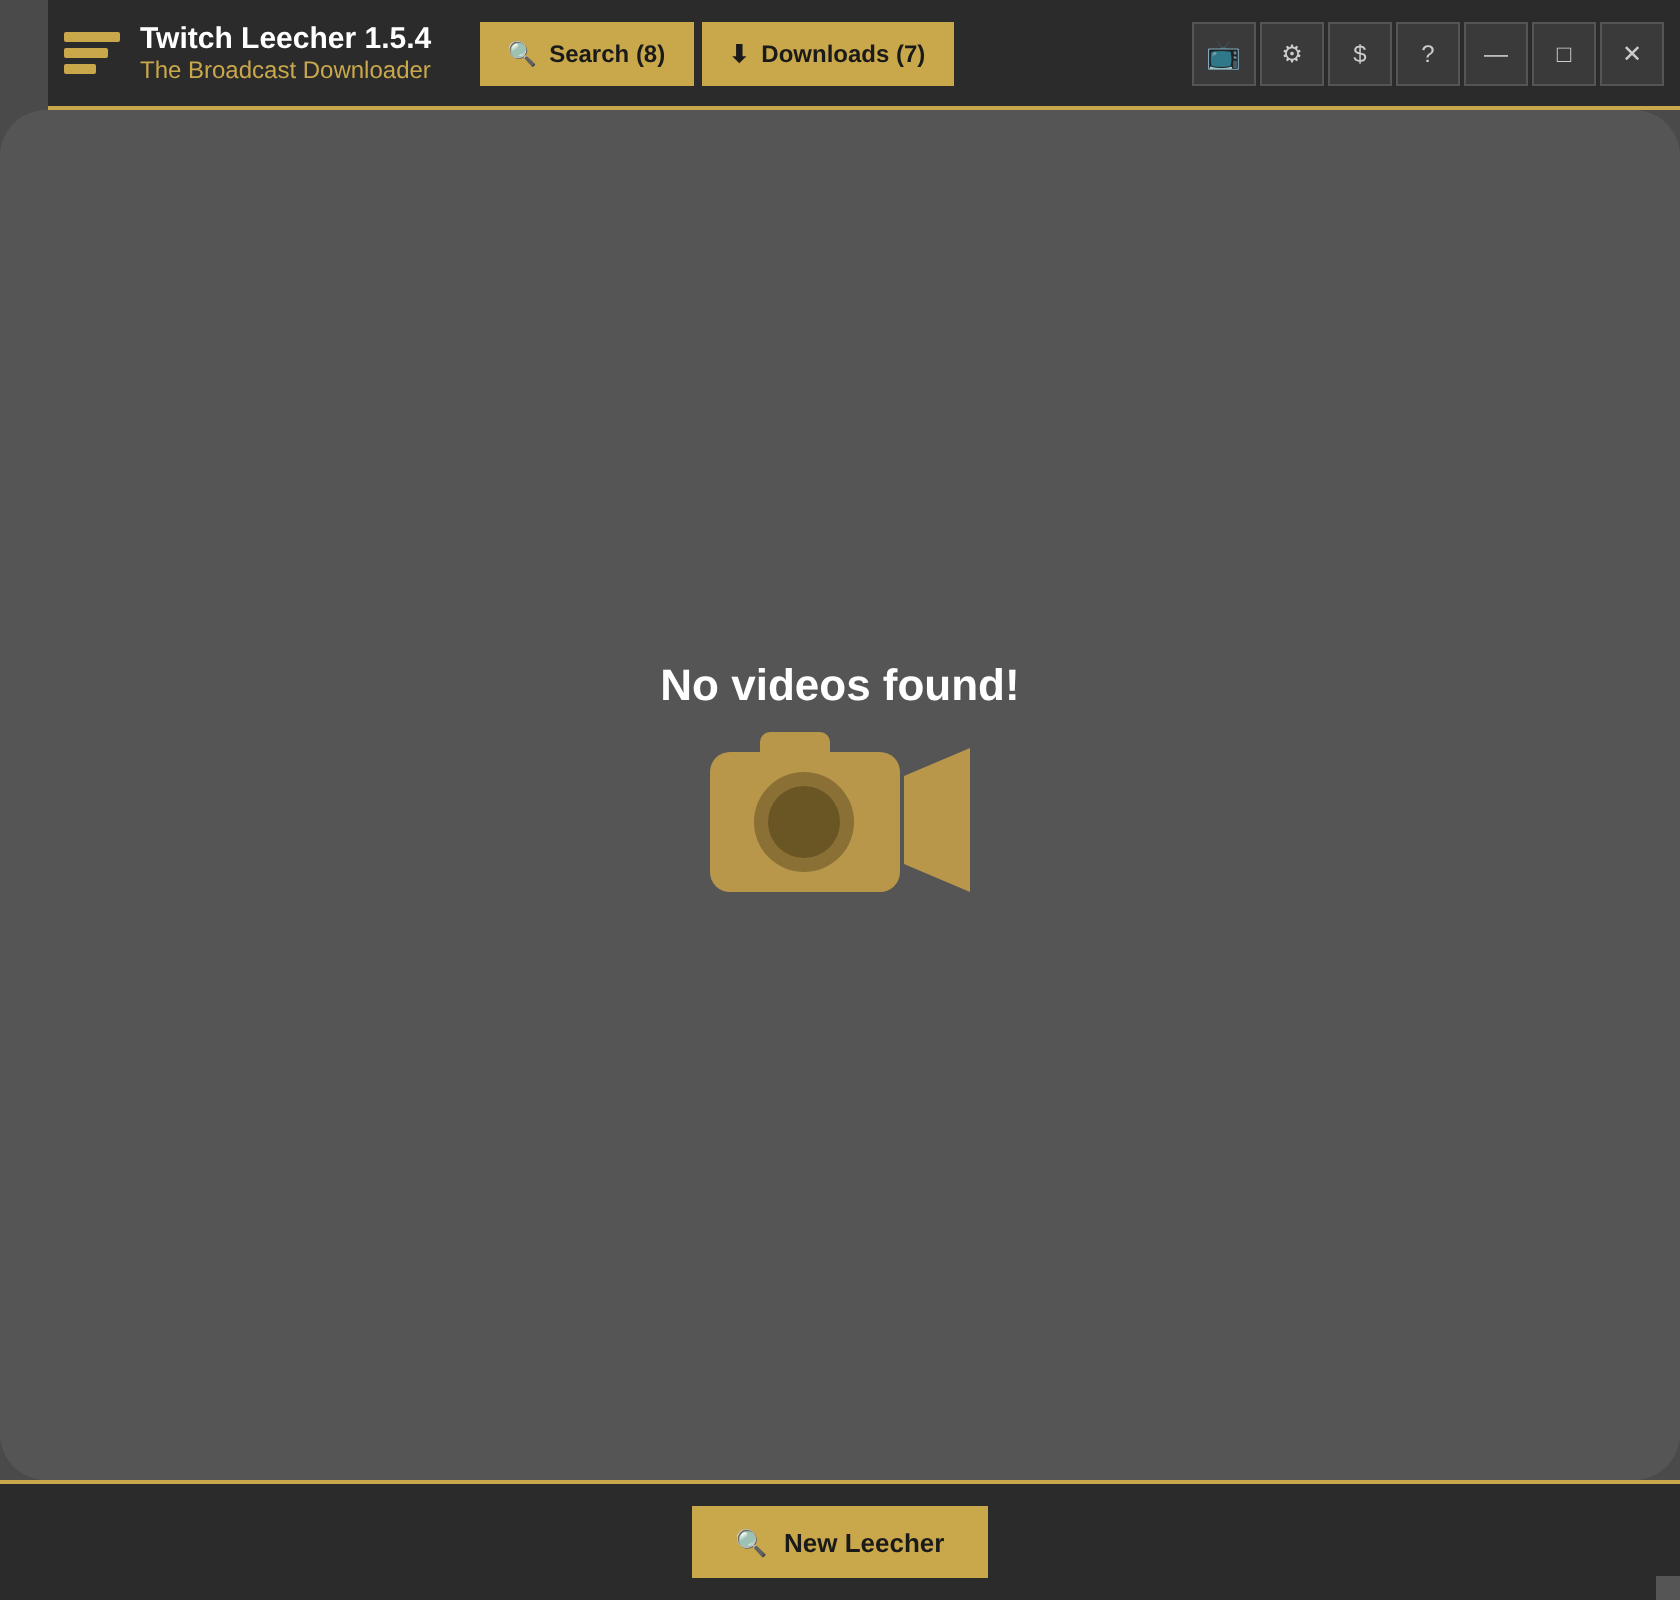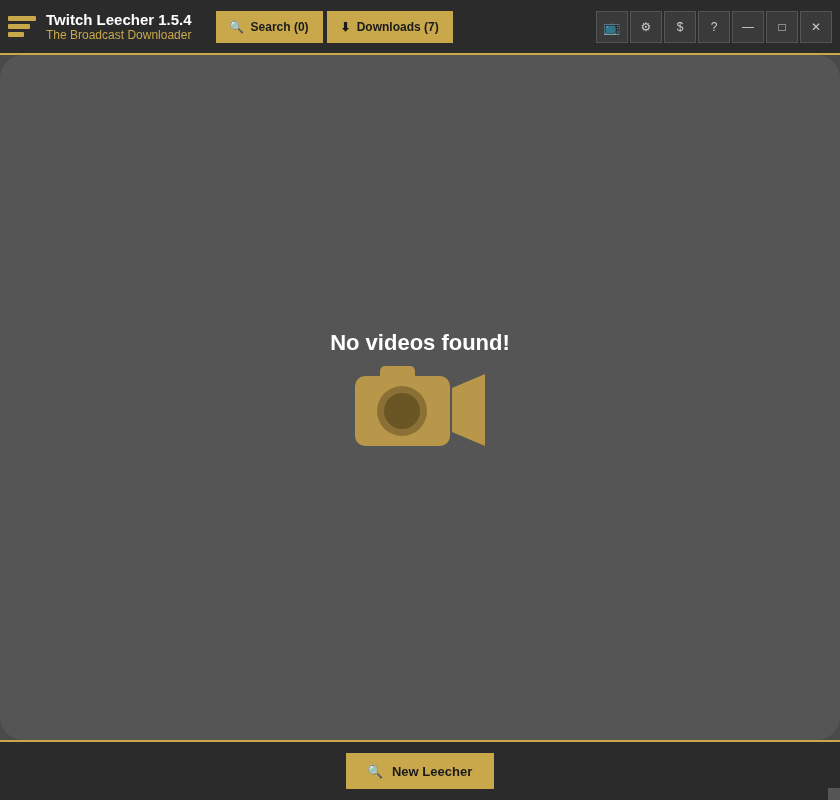--- a/index.html
+++ b/index.html
@@ -16,20 +16,21 @@
 
     
     .title-bar {
       display: flex;
       align-items: center;
       background: #2b2b2b;
       height: 55px;
       padding: 0 8px;
       border-bottom: 2px solid #c9a84c;
       flex-shrink: 0;
+      margin-left: 24px;
     }
 
     .logo-area {
       display: flex;
       align-items: center;
       margin-right: 16px;
     }
 
     .logo-stripes {
       display: flex;
@@ -183,21 +184,21 @@
     </div>
     <div class="app-title-area">
       <span class="app-name">Twitch Leecher 1.5.4</span>
       <span class="app-subtitle">The Broadcast Downloader</span>
     </div>
   </div>
 
   <div class="nav-buttons">
     <button class="nav-btn">
       <span>🔍</span>
-      <span>Search (0)</span>
+      <span>Search (8)</span>
     </button>
     <button class="nav-btn">
       <span>⬇</span>
       <span>Downloads (7)</span>
     </button>
   </div>
 
   <div class="window-controls">
     <button class="win-btn twitch">
       <span>📺</span>

